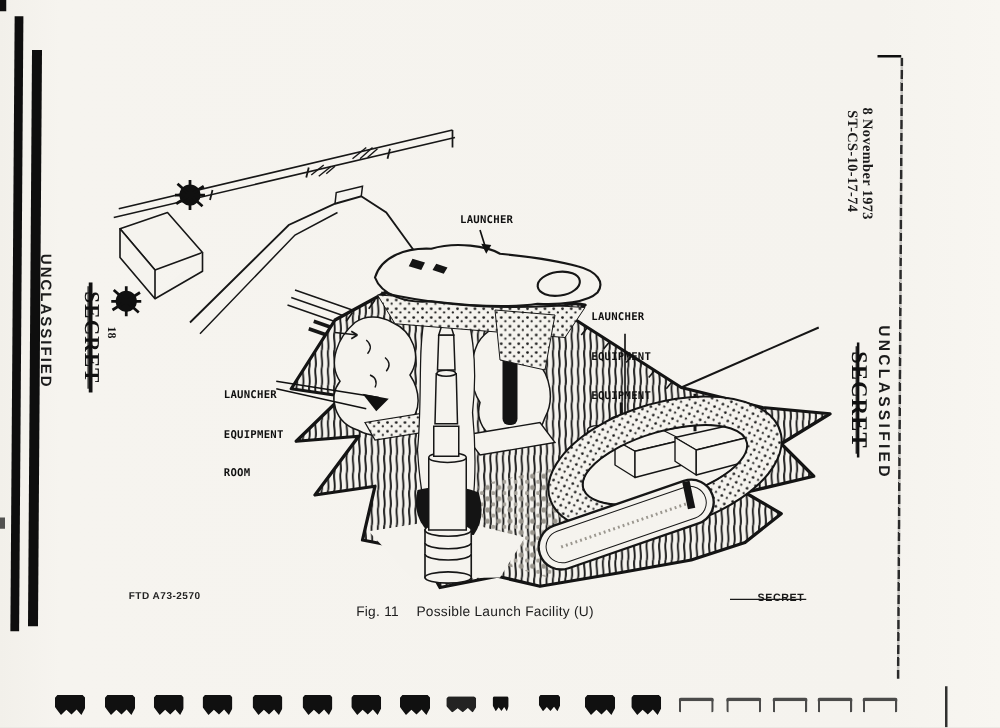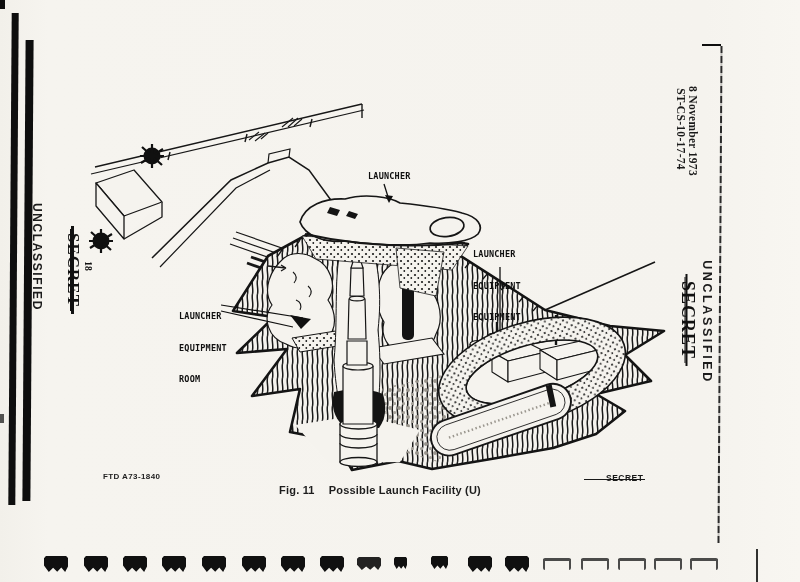--- a/index.html
+++ b/index.html
@@ -24,21 +24,21 @@
   .docref{font-family:"Liberation Serif", serif;font-weight:bold;font-size:11.5px;
           letter-spacing:.3px;color:#1a1a1a;}
   .pagenum{font-family:"Liberation Serif", serif;font-weight:bold;font-size:9.5px;color:#111;}
   
   .callout{position:absolute;font-family:"DejaVu Sans Mono", monospace;font-weight:bold;
            font-size:8.5px;line-height:10.5px;letter-spacing:.2px;color:#0f0f0f;white-space:pre;}
   
   .ftd{position:absolute;left:103px;top:472px;font-size:8px;font-weight:bold;
        letter-spacing:.4px;color:#222;}
   .caption{position:absolute;left:372px;top:484px;transform:translateX(-50%);
-           font-size:11px;font-weight:bold;letter-spacing:.2px;color:#1d1d1d;white-space:nowrap;padding-left:16px;}
+           font-size:11px;font-weight:normal;letter-spacing:.2px;color:#1d1d1d;white-space:nowrap;padding-left:16px;}
   .caption .gap{display:inline-block;width:14px;}
   .secret-btm{position:absolute;left:606px;top:473px;font-size:8.5px;font-weight:bold;
               letter-spacing:.5px;color:#181818;}
   .secret-btm::before{content:"";position:absolute;left:-22px;right:-2px;top:55%;height:1.6px;background:#181818;}
   
   .mark{position:absolute;top:556px;height:16px;width:24px;background:#101010;
         clip-path:polygon(0 14%,8% 0,92% 0,100% 12%,100% 66%,88% 100%,72% 72%,55% 98%,38% 74%,20% 100%,6% 72%,0 60%);}
   .mark.o{height:13px;top:557px;opacity:.92;}
   .mark.m{width:13px;height:12px;top:557px;}
   .mark.h{width:17px;height:13px;top:556px;}
@@ -234,21 +234,21 @@
     <div>LAUNCHER</div>
     <div>EQUIPMENT</div>
     <div>EQUIPMENT</div>
   </div>
   <div class="callout" style="left:179px;top:290px;">
     <div>LAUNCHER</div>
     <div>EQUIPMENT</div>
     <div>ROOM</div>
   </div>
 
-  <div class="ftd">FTD A73-1840</div>
+  <div class="ftd">FTD A73-2570</div>
   <div class="caption">
     <span>Fig. 11</span><span class="gap"></span><span>Possible Launch Facility (U)</span>
   </div>
   <div class="secret-btm">SECRET</div>
 
   <div id="marks-row">
       <div class="mark s" style="left: 44px;"></div>
       <div class="mark s" style="left: 84px;"></div>
       <div class="mark s" style="left: 123px;"></div>
       <div class="mark s" style="left: 162px;"></div>

